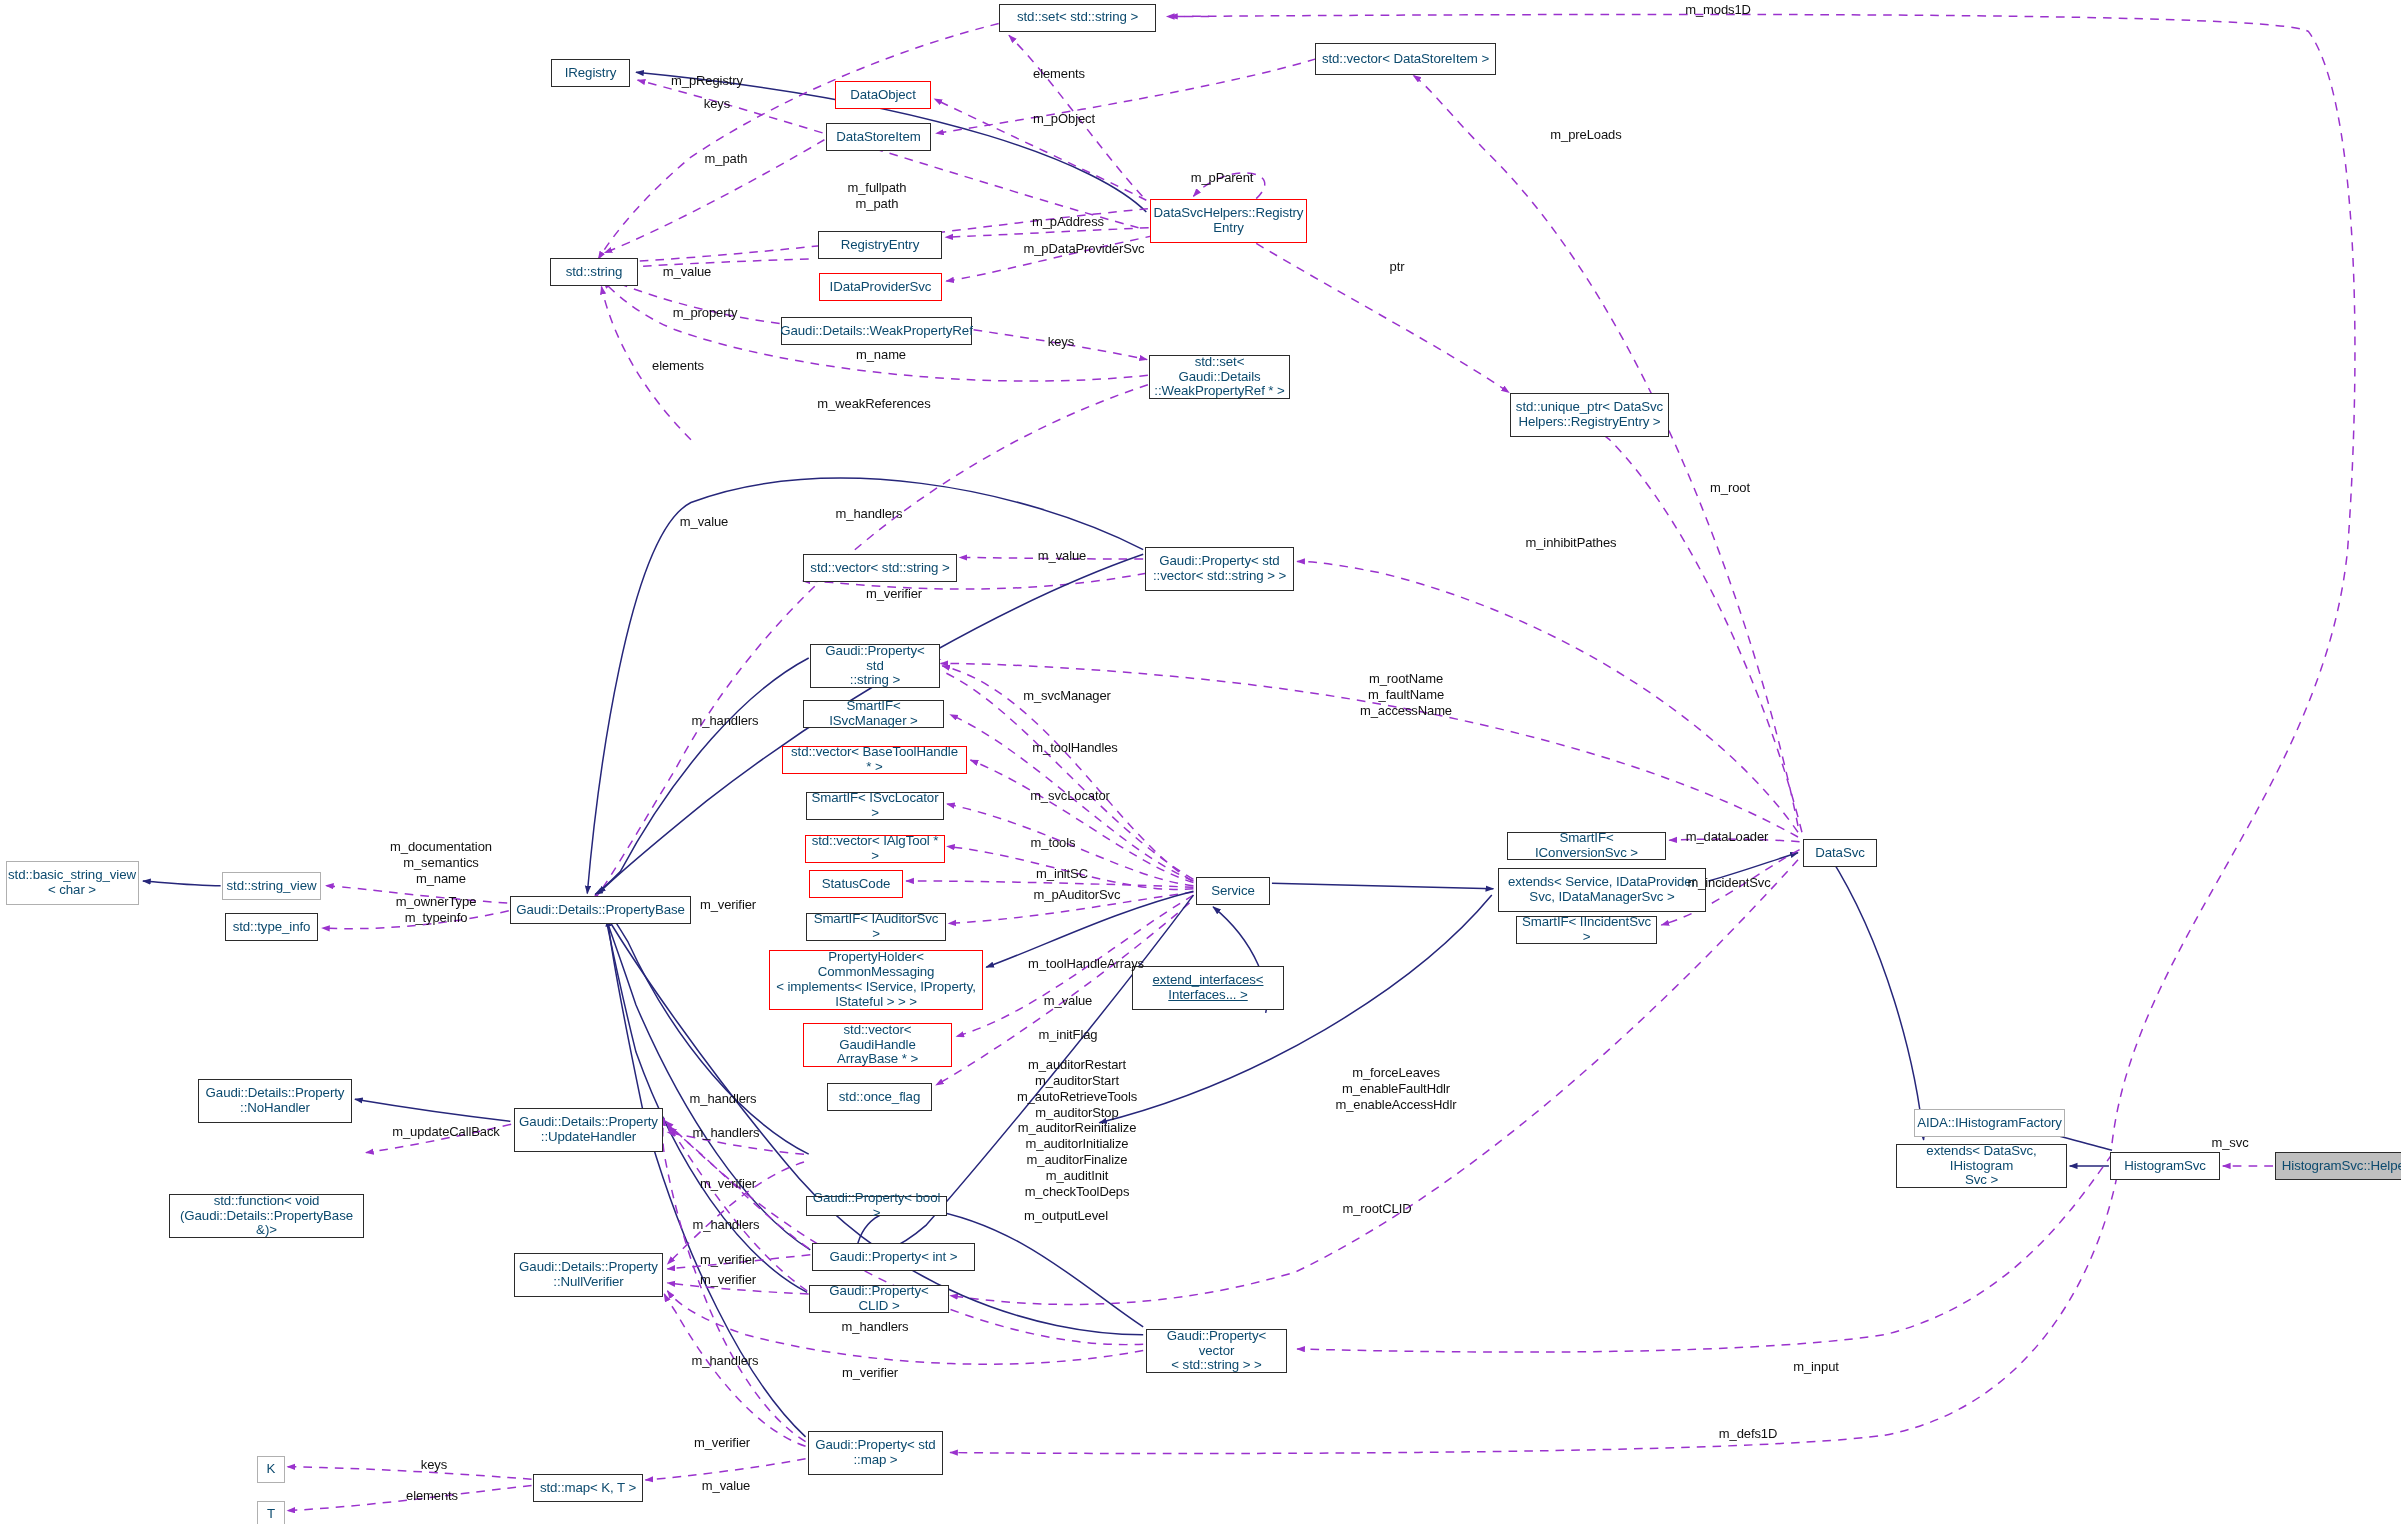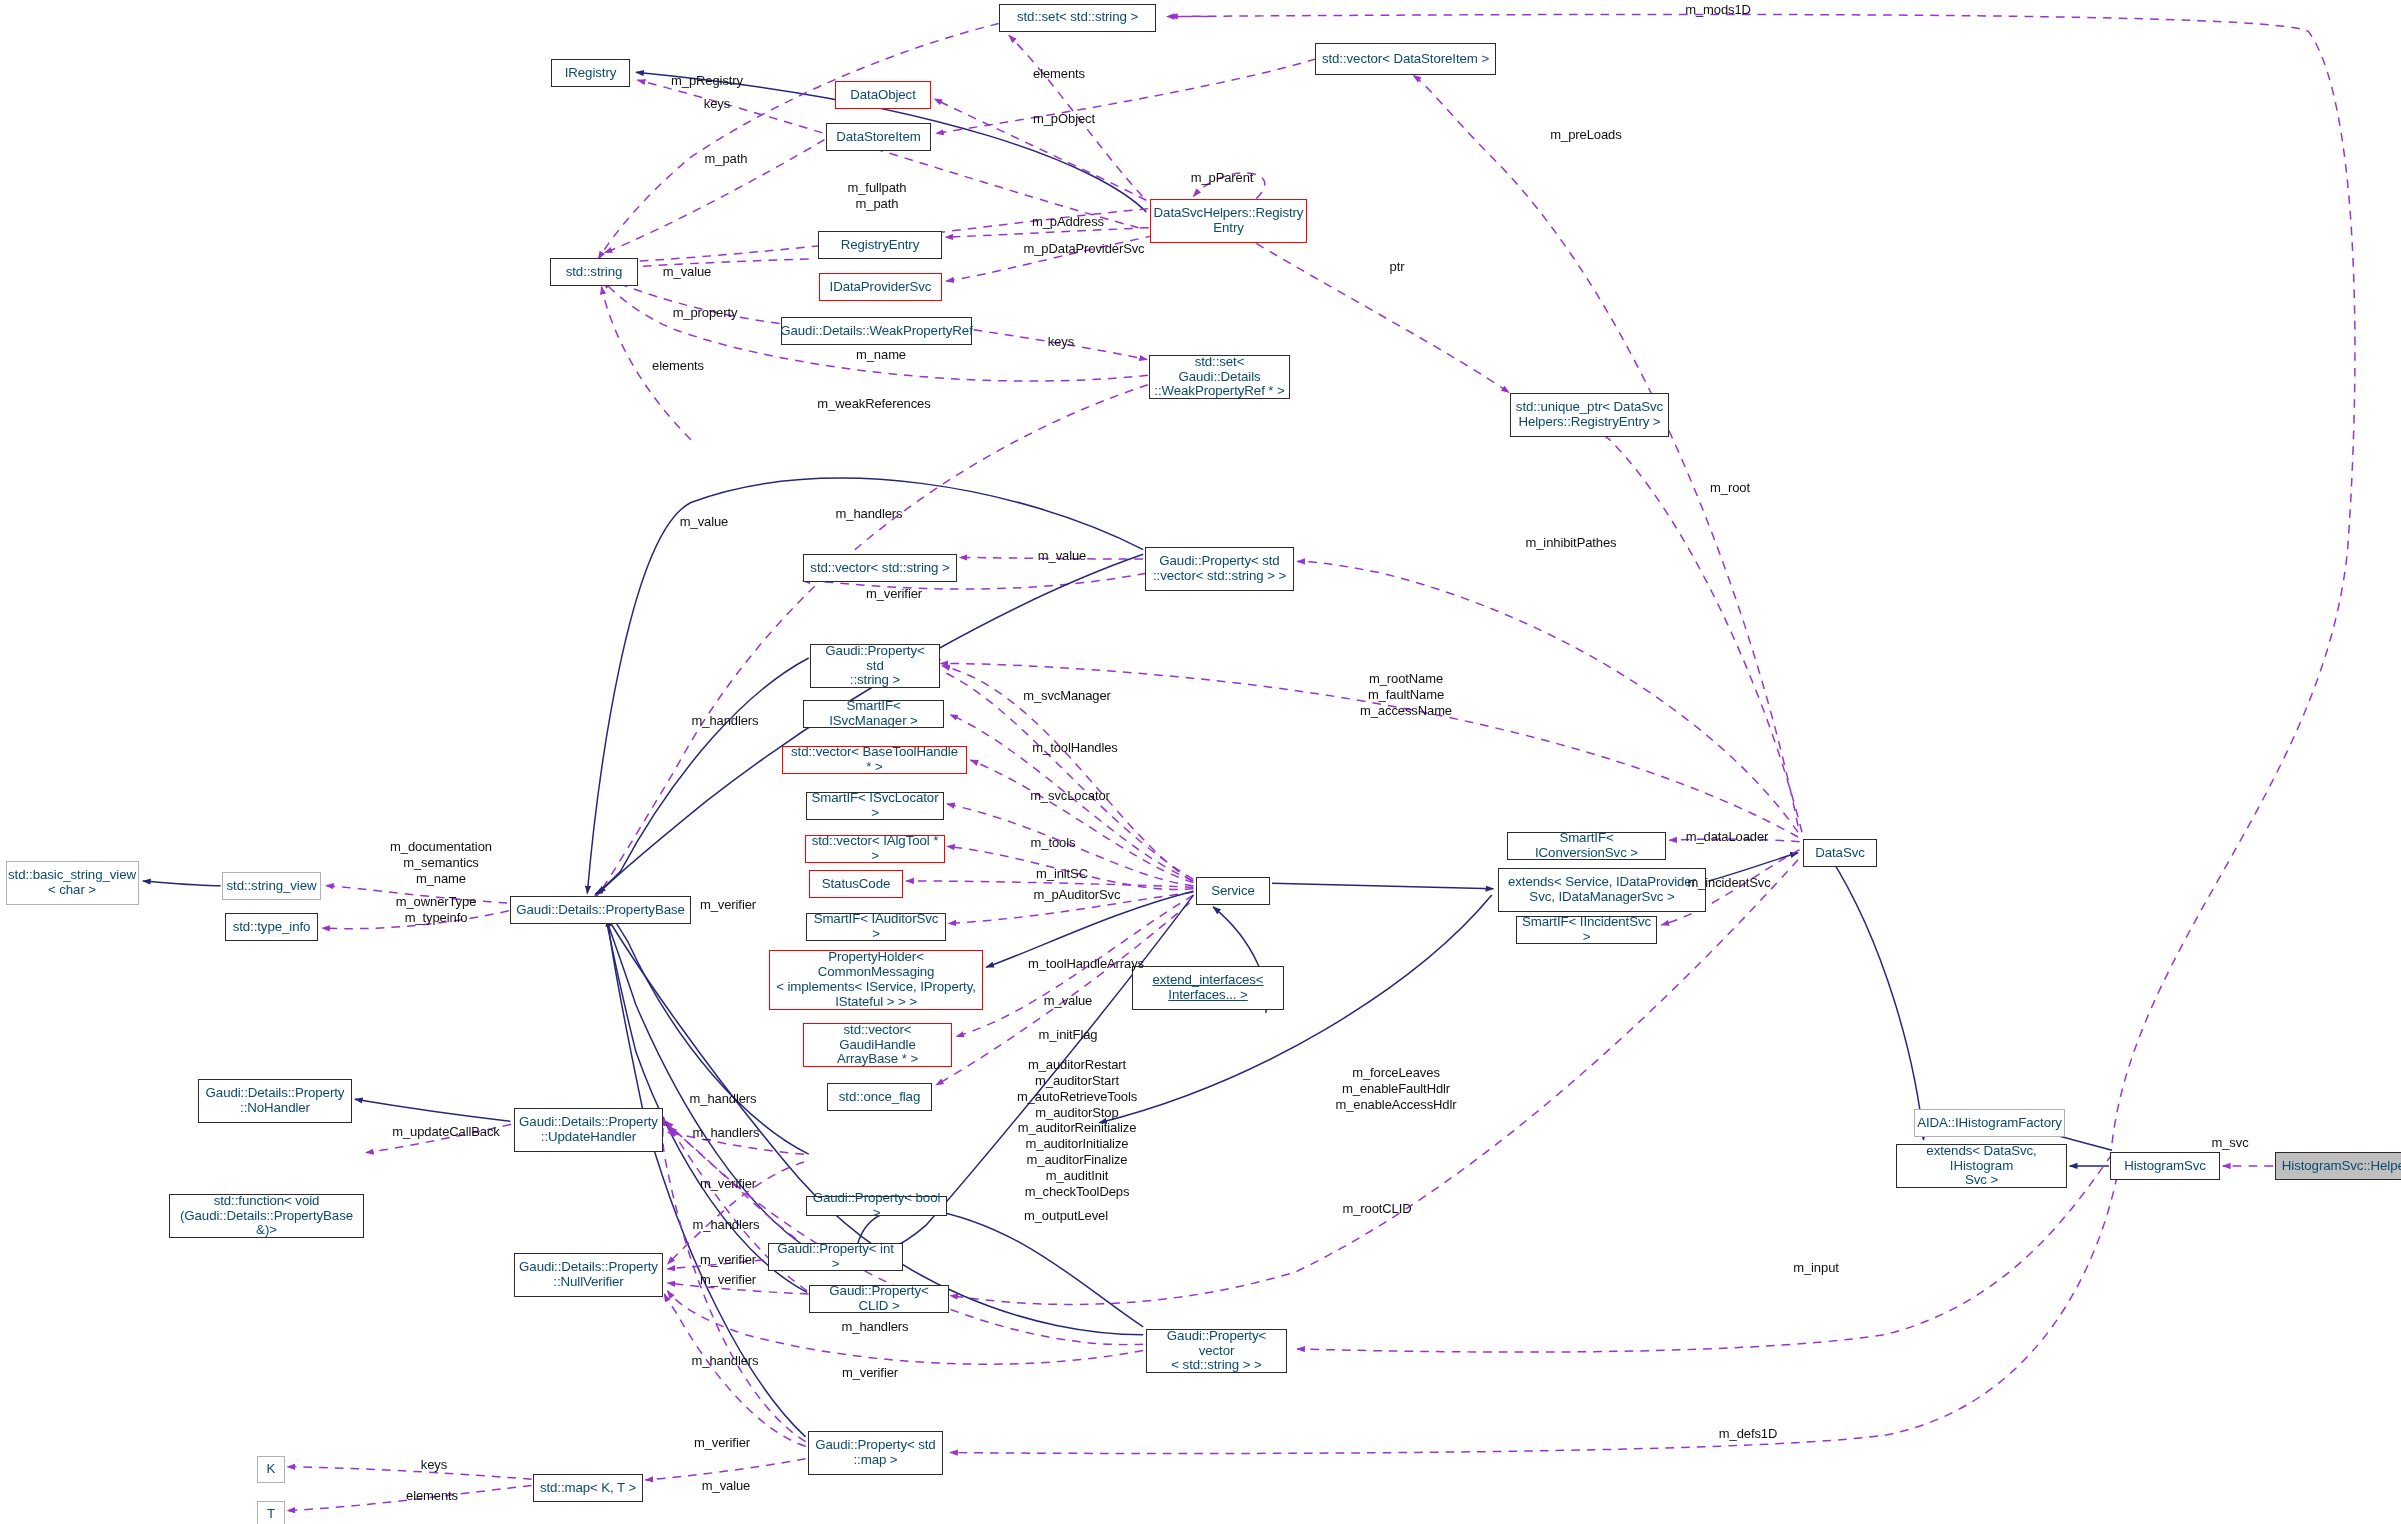--- a/index.html
+++ b/index.html
@@ -261,21 +261,21 @@
       <div class="node" style="left: 510px; top: 896px; width: 181px; height: 28px;">Gaudi::Details::PropertyBase</div>
       <div class="node" style="left: 198px; top: 1079px; width: 154px; height: 44px;">Gaudi::Details::Property
 ::NoHandler</div>
       <div class="node" style="left: 514px; top: 1108px; width: 149px; height: 44px;">Gaudi::Details::Property
 ::UpdateHandler</div>
       <div class="node" style="left: 169px; top: 1194px; width: 195px; height: 44px;">std::function&lt; void
 (Gaudi::Details::PropertyBase &amp;)&gt;</div>
       <div class="node" style="left: 806px; top: 1148px; width: 141px; height: 20px; margin-top: 48px;">Gaudi::Property&lt; bool &gt;</div>
       <div class="node" style="left: 514px; top: 1253px; width: 149px; height: 44px;">Gaudi::Details::Property
 ::NullVerifier</div>
-      <div class="node" style="left: 768px; top: 1243px; width: 135px; height: 28px;">Gaudi::Property&lt; int &gt;</div>
+      <div class="node" style="left: 812px; top: 1243px; width: 163px; height: 28px;">Gaudi::Property&lt; int &gt;</div>
       <div class="node" style="left: 809px; top: 1285px; width: 140px; height: 28px;">Gaudi::Property&lt; CLID &gt;</div>
       <div class="node" style="left: 1146px; top: 1329px; width: 141px; height: 44px;">Gaudi::Property&lt; vector
 &lt; std::string &gt; &gt;</div>
       <div class="node" style="left: 808px; top: 1431px; width: 135px; height: 44px;">Gaudi::Property&lt; std
 ::map &gt;</div>
       <div class="node grey-border" style="left: 257px; top: 1456px; width: 28px; height: 27px;">K</div>
       <div class="node grey-border" style="left: 257px; top: 1501px; width: 28px; height: 27px;">T</div>
       <div class="node" style="left: 533px; top: 1474px; width: 110px; height: 28px;">std::map&lt; K, T &gt;</div>
     </div>
   <div id="labels-layer">
@@ -341,21 +341,21 @@
       <div class="elabel" style="left: 446px; top: 1132px;">m_updateCallBack</div>
       <div class="elabel" style="left: 726px; top: 1133px;">m_handlers</div>
       <div class="elabel" style="left: 728px; top: 1184px;">m_verifier</div>
       <div class="elabel" style="left: 1377px; top: 1209px;">m_rootCLID</div>
       <div class="elabel" style="left: 1066px; top: 1216px;">m_outputLevel</div>
       <div class="elabel" style="left: 726px; top: 1225px;">m_handlers</div>
       <div class="elabel" style="left: 728px; top: 1260px;">m_verifier</div>
       <div class="elabel" style="left: 728px; top: 1280px;">m_verifier</div>
       <div class="elabel" style="left: 2230px; top: 1143px;">m_svc</div>
       <div class="elabel" style="left: 875px; top: 1327px;">m_handlers</div>
-      <div class="elabel" style="left: 1816px; top: 1268px;">m_input</div>
+      <div class="elabel" style="left: 1816px; top: 1367px;">m_input</div>
       <div class="elabel" style="left: 725px; top: 1361px;">m_handlers</div>
       <div class="elabel" style="left: 870px; top: 1373px;">m_verifier</div>
       <div class="elabel" style="left: 1748px; top: 1434px;">m_defs1D</div>
       <div class="elabel" style="left: 722px; top: 1443px;">m_verifier</div>
       <div class="elabel" style="left: 434px; top: 1465px;">keys</div>
       <div class="elabel" style="left: 432px; top: 1496px;">elements</div>
       <div class="elabel" style="left: 726px; top: 1486px;">m_value</div>
     </div>
 
 </div>

